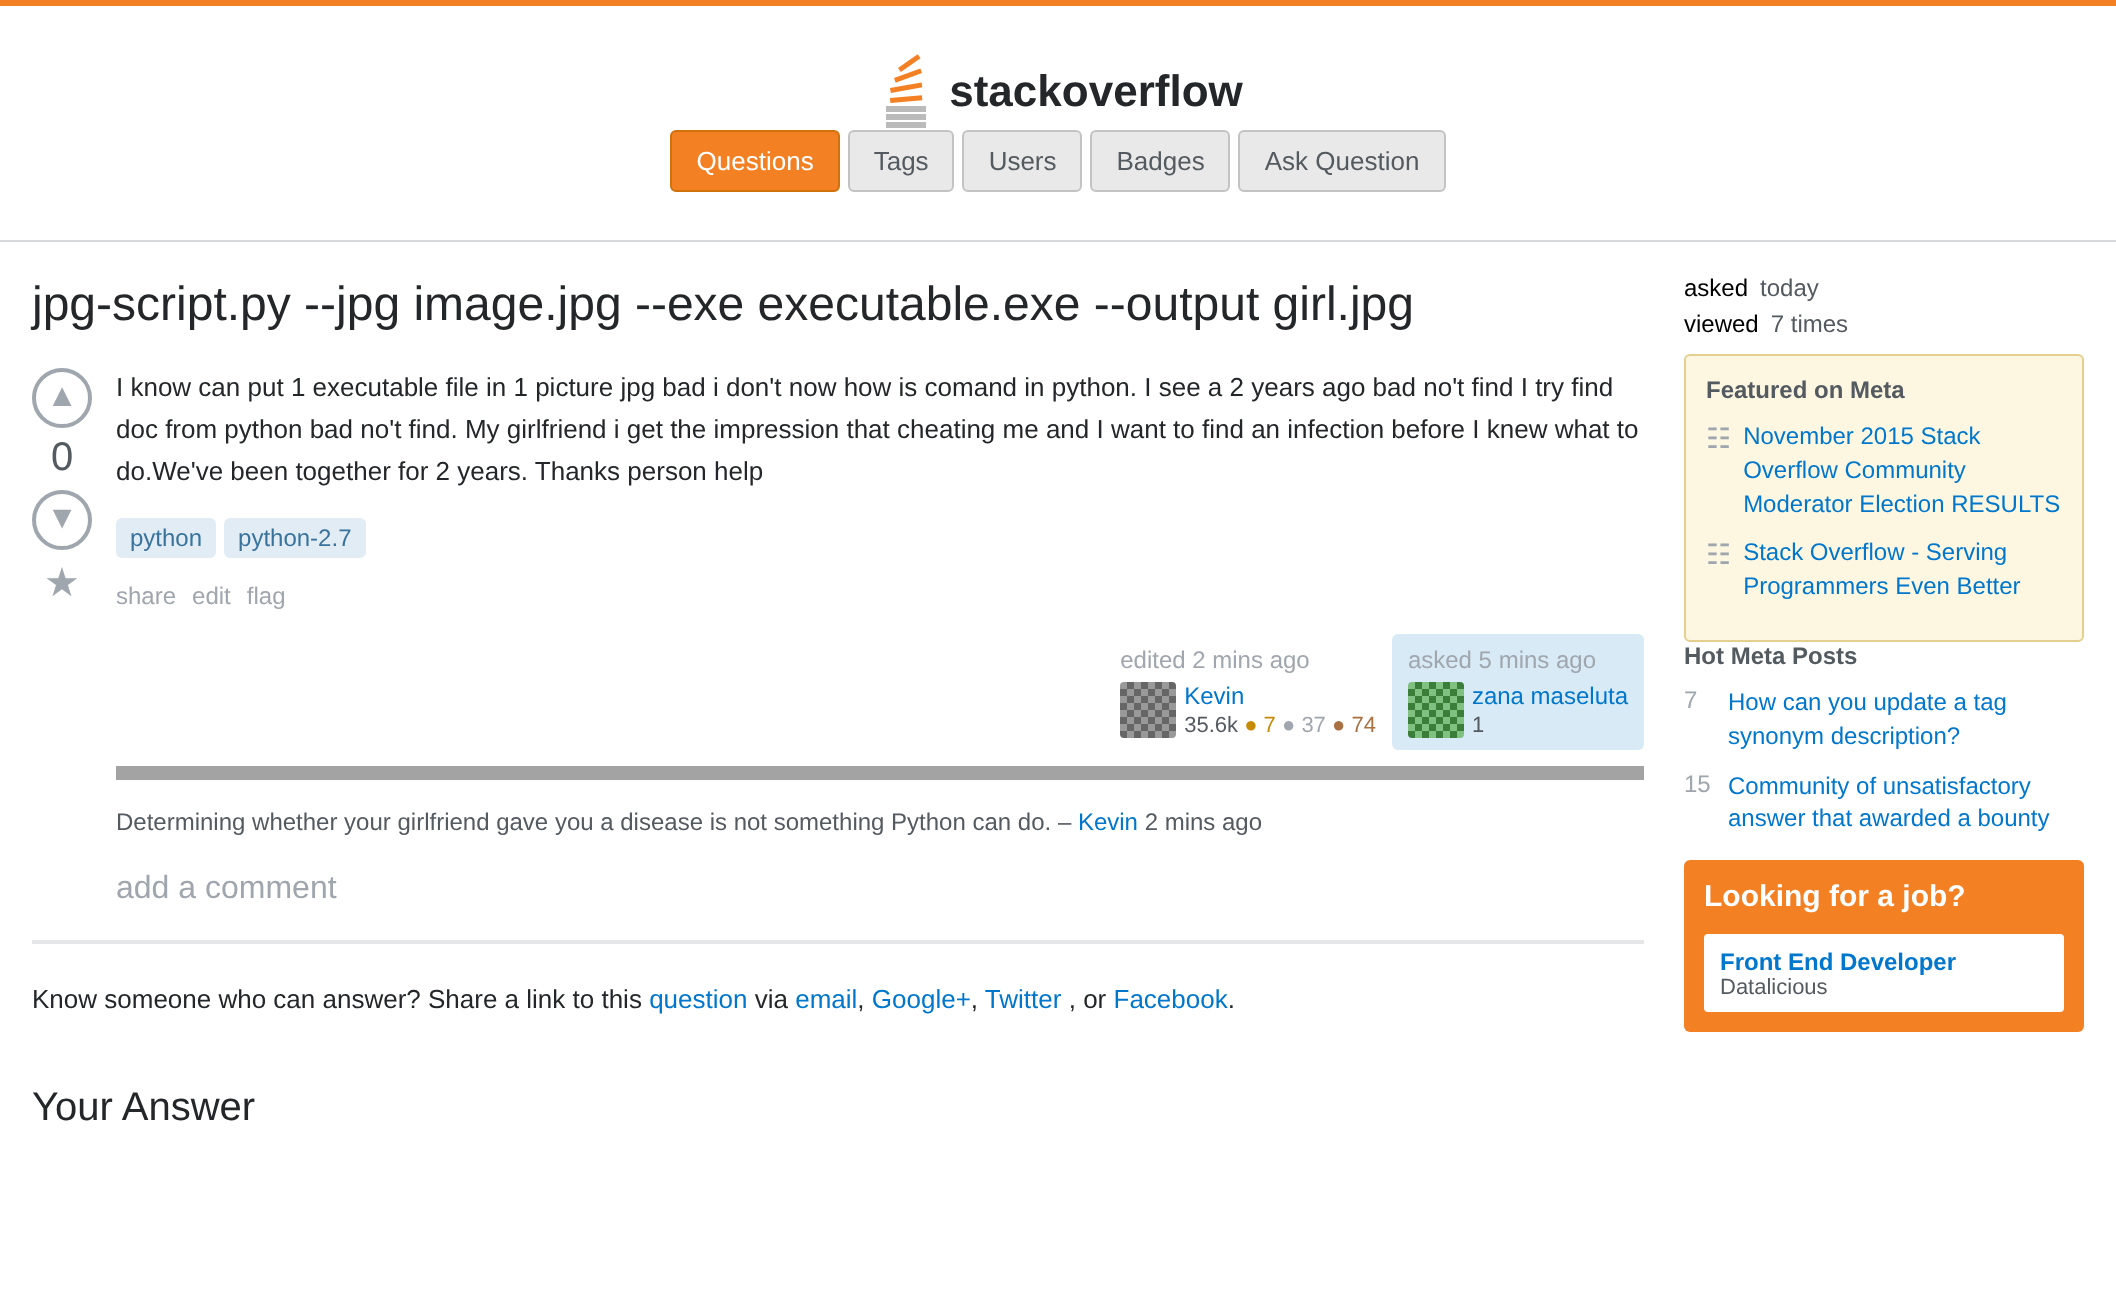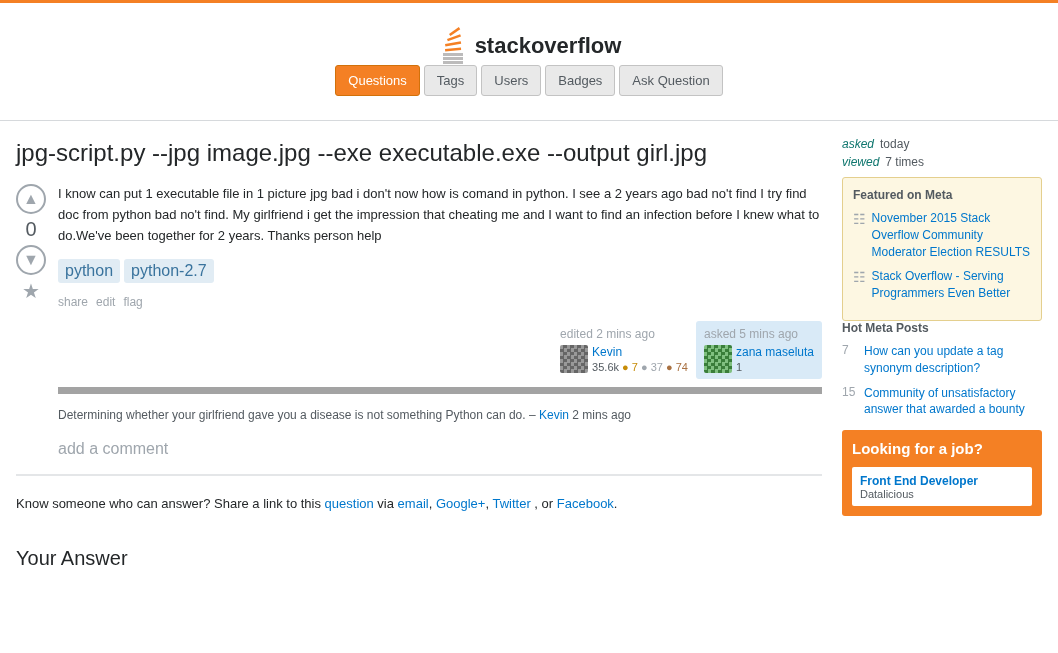--- a/index.html
+++ b/index.html
@@ -124,21 +124,21 @@
     .tags-row {
       display: flex;
       gap: 4px;
       margin-bottom: 12px;
     }
     .tag {
       background: #e1ecf4;
       color: #39739d;
       padding: 3px 7px;
       border-radius: 3px;
-      font-size: 16px;
+      font-size: 12px;
       cursor: pointer;
       text-decoration: none;
     }
     .actions-row {
       display: flex;
       gap: 8px;
       margin-bottom: 12px;
     }
     .action-link {
       color: #9fa6ad;
@@ -245,21 +245,21 @@
     .sidebar-meta {
       margin-bottom: 8px;
     }
     .sidebar-meta-row {
       display: flex;
       gap: 6px;
       font-size: 12px;
       color: #535a60;
       margin-bottom: 4px;
     }
-    .sidebar-meta-label { color: #0f766e; font-style: italic; }
+    .sidebar-meta-label { color: #000000; }
 
     .featured-meta-box {
       background: #fdf7e2;
       border: 1px solid #e4cf8e;
       border-radius: 3px;
       padding: 10px;
     }
     .featured-meta-title {
       font-size: 12px;
       font-weight: bold;

